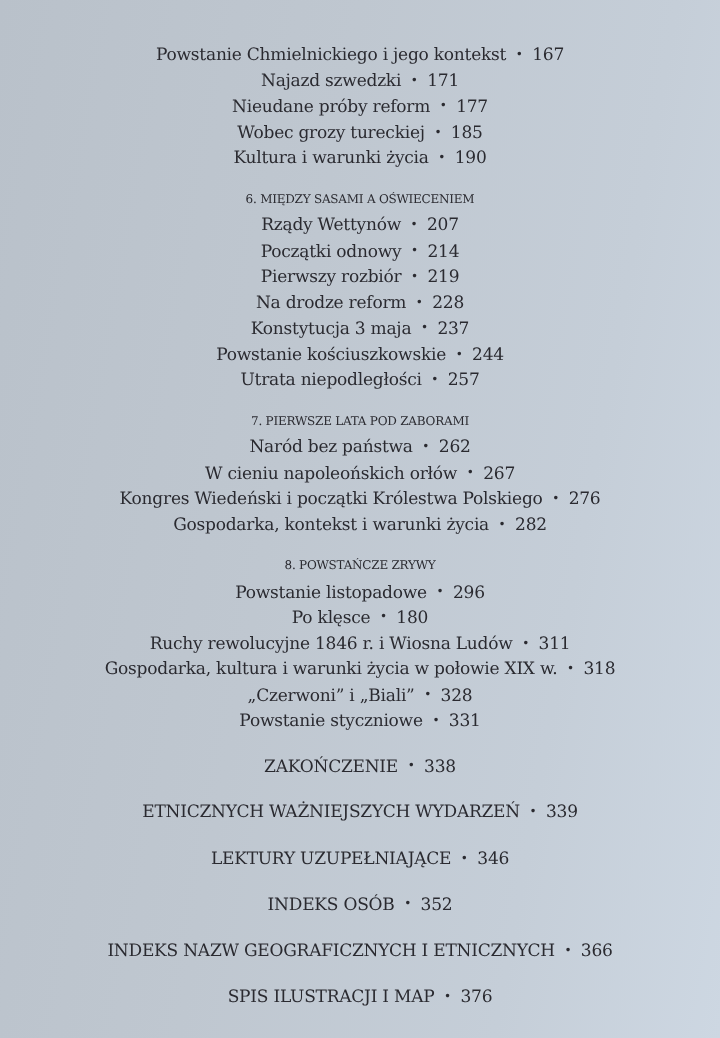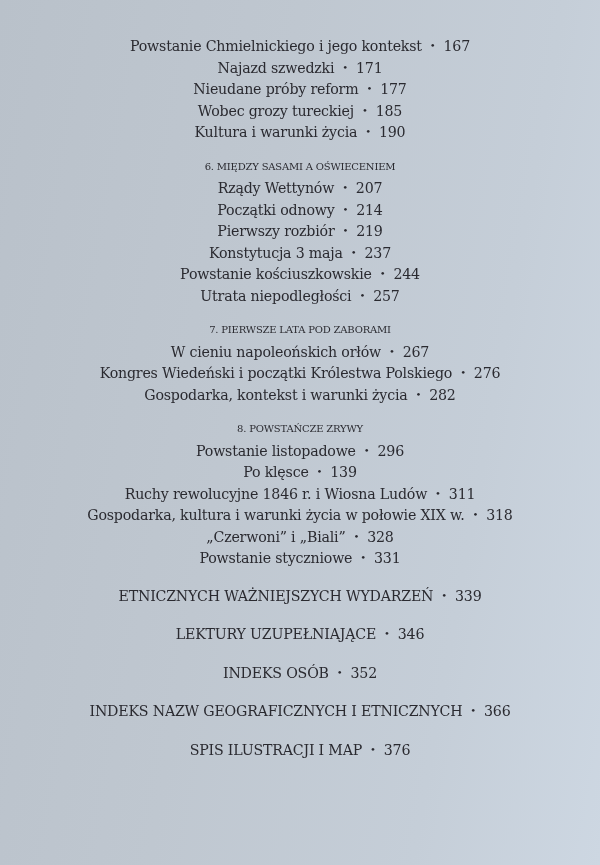--- a/index.html
+++ b/index.html
@@ -79,43 +79,46 @@
       <div class="entry"><span>Nieudane próby reform</span><span class="dot">•</span><span>177</span></div>
       <div class="entry"><span>Wobec grozy tureckiej</span><span class="dot">•</span><span>185</span></div>
       <div class="entry"><span>Kultura i warunki życia</span><span class="dot">•</span><span>190</span></div>
     </div>
 
     <div class="group">
       <div class="chapter">6. MIĘDZY SASAMI A OŚWIECENIEM</div>
       <div class="entry"><span>Rządy Wettynów</span><span class="dot">•</span><span>207</span></div>
       <div class="entry"><span>Początki odnowy</span><span class="dot">•</span><span>214</span></div>
       <div class="entry"><span>Pierwszy rozbiór</span><span class="dot">•</span><span>219</span></div>
+      <div class="entry"><span>Na drodze reform</span><span class="dot">•</span><span>228</span></div>
       <div class="entry"><span>Konstytucja 3 maja</span><span class="dot">•</span><span>237</span></div>
       <div class="entry"><span>Powstanie kościuszkowskie</span><span class="dot">•</span><span>244</span></div>
       <div class="entry"><span>Utrata niepodległości</span><span class="dot">•</span><span>257</span></div>
     </div>
 
     <div class="group">
       <div class="chapter">7. PIERWSZE LATA POD ZABORAMI</div>
+      <div class="entry"><span>Naród bez państwa</span><span class="dot">•</span><span>262</span></div>
       <div class="entry"><span>W cieniu napoleońskich orłów</span><span class="dot">•</span><span>267</span></div>
       <div class="entry"><span>Kongres Wiedeński i początki Królestwa Polskiego</span><span class="dot">•</span><span>276</span></div>
       <div class="entry"><span>Gospodarka, kontekst i warunki życia</span><span class="dot">•</span><span>282</span></div>
     </div>
 
     <div class="group" style="margin-bottom:16px;">
       <div class="chapter">8. POWSTAŃCZE ZRYWY</div>
       <div class="entry"><span>Powstanie listopadowe</span><span class="dot">•</span><span>296</span></div>
-      <div class="entry"><span>Po klęsce</span><span class="dot">•</span><span>139</span></div>
+      <div class="entry"><span>Po klęsce</span><span class="dot">•</span><span>180</span></div>
       <div class="entry"><span>Ruchy rewolucyjne 1846 r. i Wiosna Ludów</span><span class="dot">•</span><span>311</span></div>
       <div class="entry"><span>Gospodarka, kultura i warunki życia w połowie XIX w.</span><span class="dot">•</span><span>318</span></div>
       <div class="entry"><span>„Czerwoni” i „Biali”</span><span class="dot">•</span><span>328</span></div>
       <div class="entry"><span>Powstanie styczniowe</span><span class="dot">•</span><span>331</span></div>
     </div>
 
     <div>
+      <div class="back"><span>ZAKOŃCZENIE</span><span class="dot">•</span><span>338</span></div>
       <div class="back"><span>ETNICZNYCH WAŻNIEJSZYCH WYDARZEŃ</span><span class="dot">•</span><span>339</span></div>
       <div class="back"><span>LEKTURY UZUPEŁNIAJĄCE</span><span class="dot">•</span><span>346</span></div>
       <div class="back"><span>INDEKS OSÓB</span><span class="dot">•</span><span>352</span></div>
       <div class="back"><span>INDEKS NAZW GEOGRAFICZNYCH I ETNICZNYCH</span><span class="dot">•</span><span>366</span></div>
       <div class="back"><span>SPIS ILUSTRACJI I MAP</span><span class="dot">•</span><span>376</span></div>
     </div>
 
   </div>
 </div>
 

